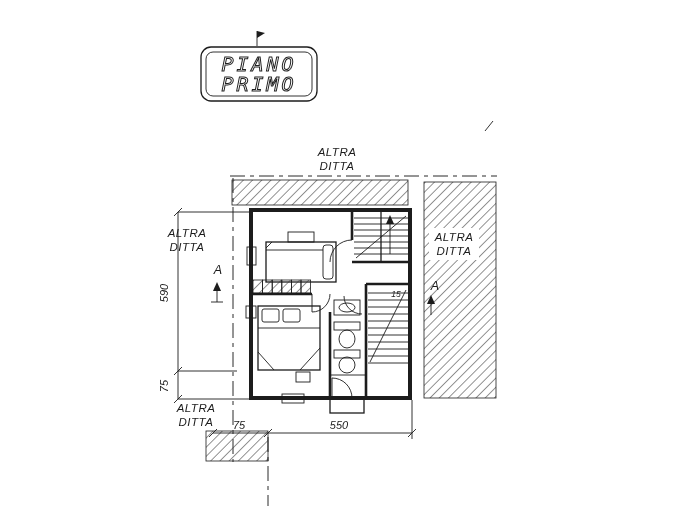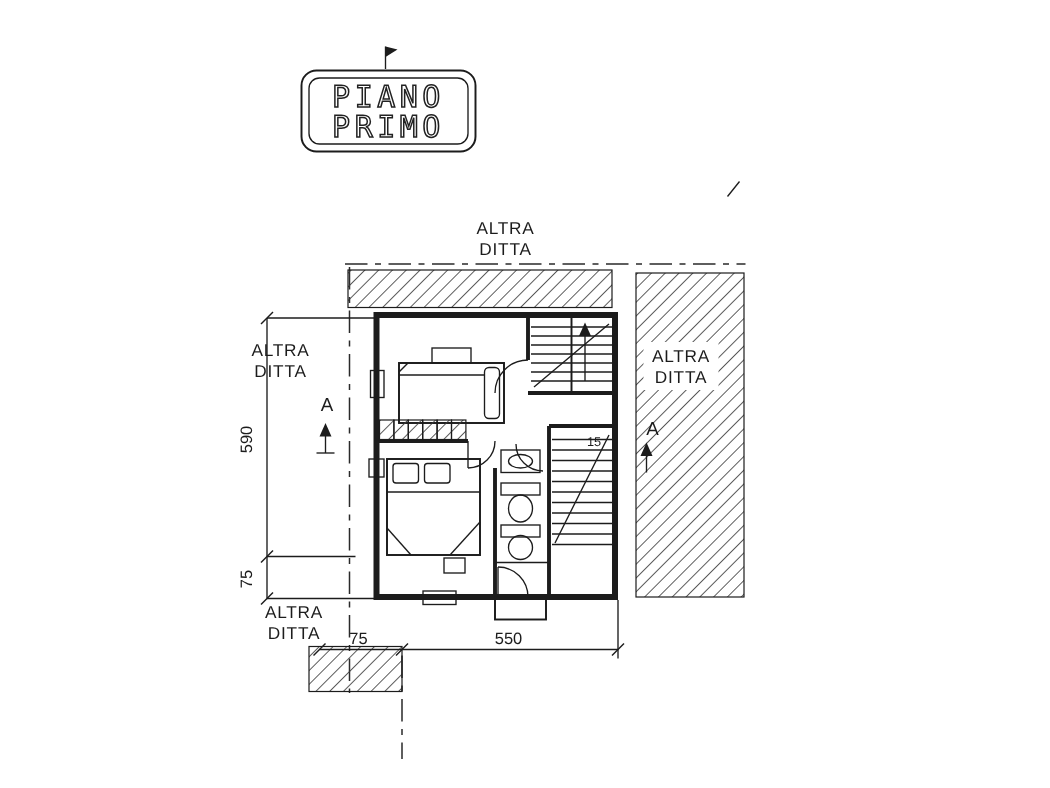--- a/index.html
+++ b/index.html
@@ -3,20 +3,21 @@
 <meta charset="utf-8">
 <style>
   html, body { margin: 0; padding: 0; background: #ffffff; }
   .canvas {
     position: relative;
     width: 700px;
     height: 525px;
     background: #ffffff;
     font-family: "Liberation Sans", sans-serif;
     overflow: hidden;
+    font-style: italic;
   }
   svg { position: absolute; left: 0; top: 0; }
   text {
     fill: #1c1c1c;
     font-family: "Liberation Sans", sans-serif;
   }
   .lbl { font-size: 11.5px; letter-spacing: 0.5px; }
   .dim { font-size: 11px; }
   .sec { font-size: 12.5px; }
   .steps { font-size: 8.5px; }

